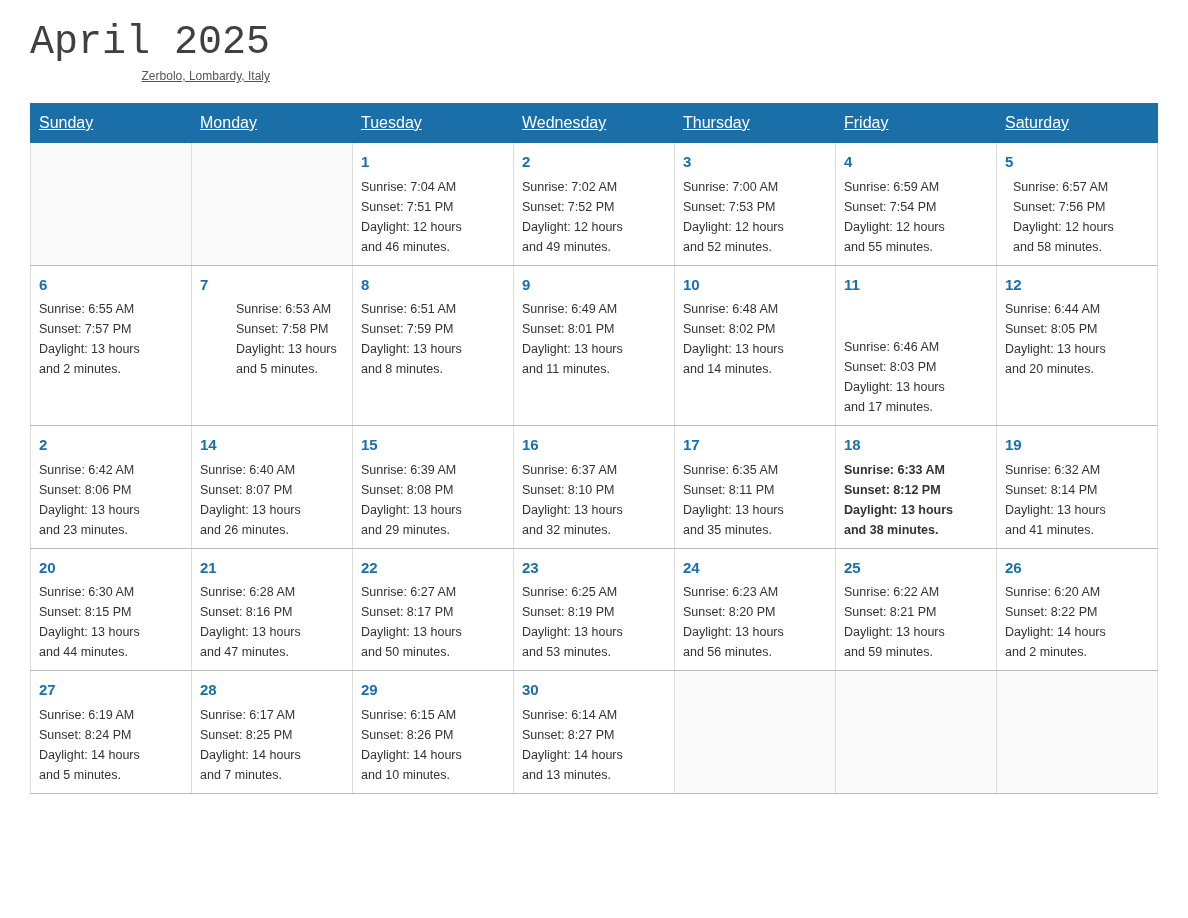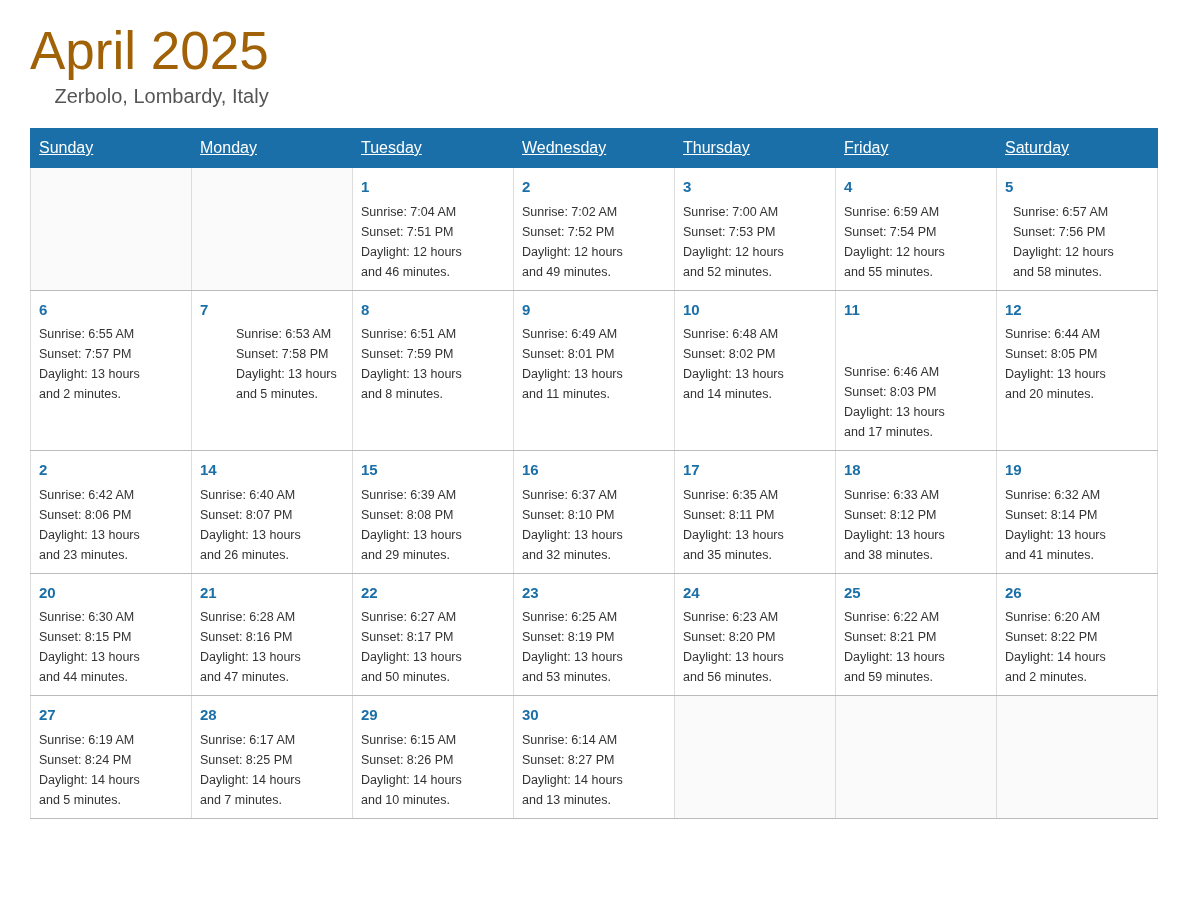--- a/index.html
+++ b/index.html
@@ -44,28 +44,30 @@
     }
     .logo-blue {
       color: #1a6fa8;
       font-size: 28px;
       font-weight: bold;
     }
     .title-block {
       text-align: right;
     }
     .month-year {
-      font-size: 53px;
-      color: #a16207;
+      font-size: 40px;
+      color: #404040;
       font-weight: normal;
+      font-family: Liberation Mono, monospace;
     }
     .location {
-      font-size: 20px;
+      font-size: 12px;
       color: #555;
       margin-top: 4px;
+      text-decoration: underline;
     }
     .calendar {
       width: 100%;
       border-collapse: collapse;
       border: 1px solid #ccc;
     }
     .calendar th {
       background-color: #1a6fa8;
       color: #fff;
       padding: 10px 8px;
@@ -248,21 +250,21 @@
         </td>
         <td>
           <span class="day-num">17</span>
           <div class="day-info" style="white-space: pre-line;">Sunrise: 6:35 AM
 Sunset: 8:11 PM
 Daylight: 13 hours
 and 35 minutes.</div>
         </td>
         <td>
           <span class="day-num">18</span>
-          <div class="day-info" style="white-space: pre-line;">Sunrise: 6:33 AM
+          <div class="day-info" style="white-space: pre-line; font-weight: bold;">Sunrise: 6:33 AM
 Sunset: 8:12 PM
 Daylight: 13 hours
 and 38 minutes.</div>
         </td>
         <td>
           <span class="day-num">19</span>
           <div class="day-info" style="white-space: pre-line;">Sunrise: 6:32 AM
 Sunset: 8:14 PM
 Daylight: 13 hours
 and 41 minutes.</div>

